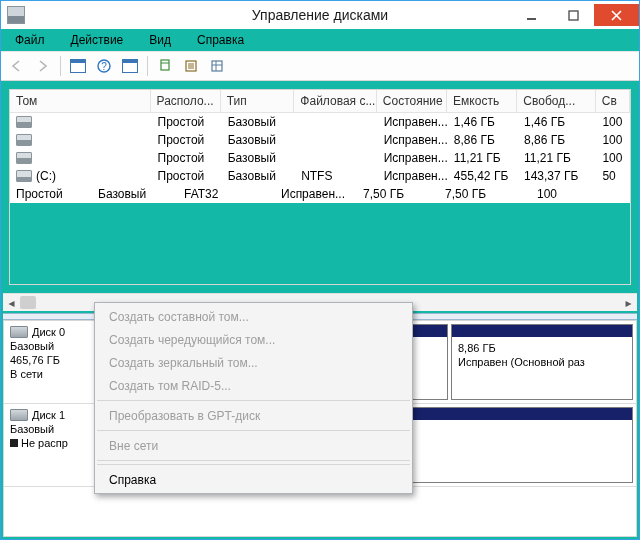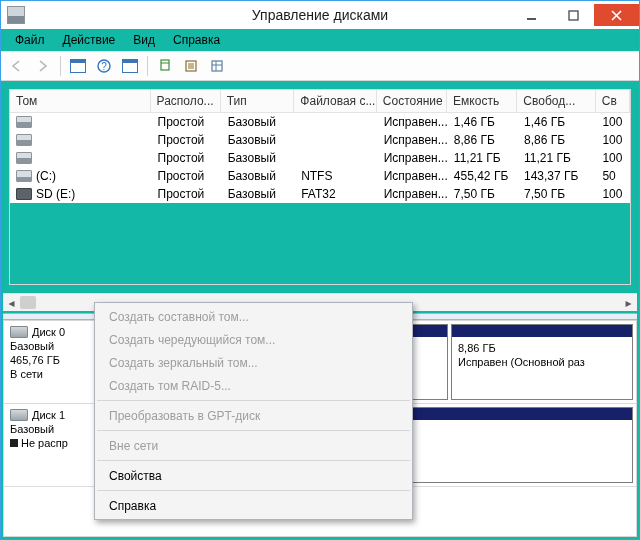--- a/index.html
+++ b/index.html
@@ -5,21 +5,21 @@
 html,body{margin:0;padding:0;font-family:"Segoe UI",Tahoma,Arial,sans-serif;font-size:12px;color:#000;background:#fff}
 .window{width:640px;height:540px;border:1px solid #3aa0e8;box-sizing:border-box;display:flex;flex-direction:column;background:#14b8a6;position:relative}
 .titlebar{height:28px;background:#fff;display:flex;align-items:center;position:relative}
 .titlebar .app-icon{width:16px;height:16px;margin-left:6px;background:linear-gradient(#cfd6db 0 55%,#7e8a93 55% 100%);border:1px solid #8a949b}
 .titlebar .title{position:absolute;left:0;right:0;text-align:center;font-size:14px;color:#1b1b1b;pointer-events:none}
 .winbtns{margin-left:auto;display:flex;height:22px}
 .winbtn{width:42px;display:flex;align-items:center;justify-content:center;color:#555}
 .winbtn.max{}
 .winbtn.close{background:#e04b30;color:#fff;width:45px}
 .winbtn svg{display:block}
-.menubar{height:22px;display:flex;align-items:center;padding:0 6px;gap:2px;border-bottom:1px solid #e6e6e6}
+.menubar{height:22px;display:flex;align-items:center;padding:0 6px;gap:10px;border-bottom:1px solid #e6e6e6}
 .menuitem{padding:2px 8px}
 .toolbar{height:28px;display:flex;align-items:center;padding:0 4px;gap:2px;border-bottom:1px solid #d8d8d8;background:#fdfdfd}
 .tbtn{width:22px;height:22px;display:flex;align-items:center;justify-content:center;border:1px solid transparent;color:#444}
 .tbtn.disabled{color:#b5b5b5}
 .tbtn .box{width:14px;height:12px;border:1px solid #3a76b5;background:#fff;position:relative}
 .tbtn .box::before{content:"";position:absolute;left:0;right:0;top:0;height:3px;background:#3a76b5}
 .tbsep{width:1px;height:20px;background:#d0d0d0;margin:0 3px}
 .content{flex:1;display:flex;flex-direction:column;overflow:hidden}
 
 .grid{border:1px solid #d6d6d6;margin:8px;display:flex;flex-direction:column;overflow:hidden}
@@ -250,24 +250,20 @@
               <span>455,42 ГБ</span>
             </div>
             <div class="cell c6">
               <span>143,37 ГБ</span>
             </div>
             <div class="cell c7">
               <span>50</span>
             </div>
           </div>
           <div class="row">
-            <div class="cell c0">
-              <span class="vol-icon card"></span>
-              <span>SD (E:)</span>
-            </div>
             <div class="cell c1">
               <span>Простой</span>
             </div>
             <div class="cell c2">
               <span>Базовый</span>
             </div>
             <div class="cell c3">
               <span>FAT32</span>
             </div>
             <div class="cell c4">
@@ -351,18 +347,17 @@
   <div class="context">
     <div class="citem disabled">Создать составной том...</div>
     <div class="citem disabled">Создать чередующийся том...</div>
     <div class="citem disabled">Создать зеркальный том...</div>
     <div class="citem disabled">Создать том RAID-5...</div>
     <div class="sep"></div>
     <div class="citem disabled">Преобразовать в GPT-диск</div>
     <div class="sep"></div>
     <div class="citem disabled">Вне сети</div>
     <div class="sep"></div>
-    <div class="citem">Свойства</div>
     <div class="sep"></div>
     <div class="citem">Справка</div>
   </div>
 
 </div>
 
 </body></html>

